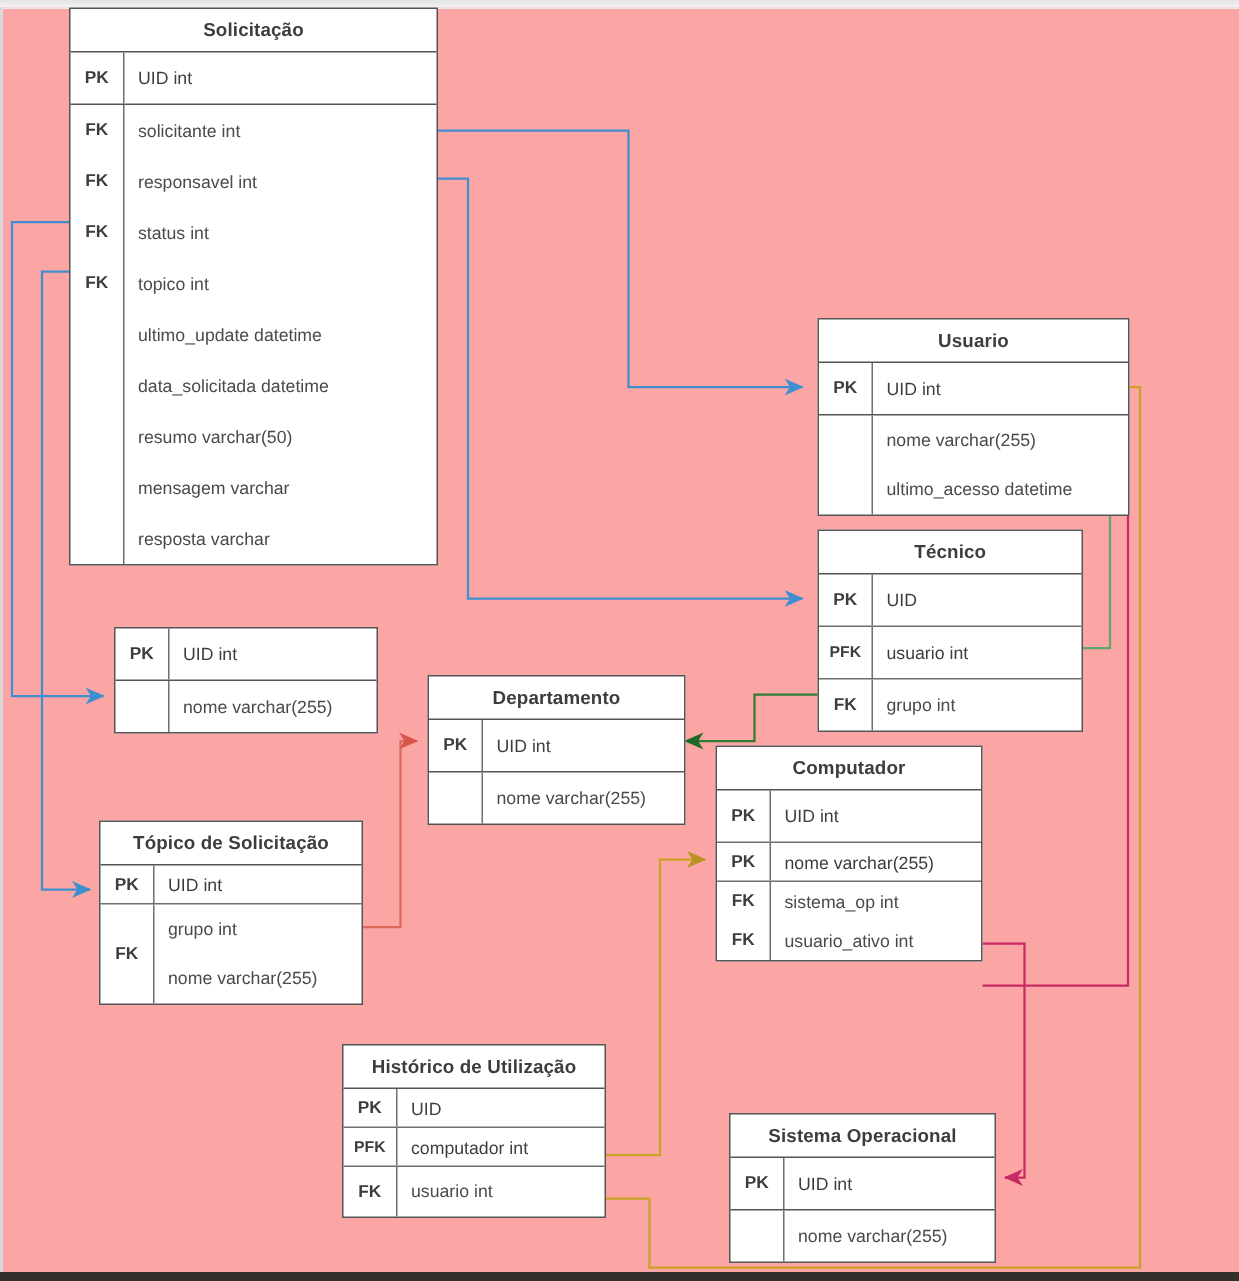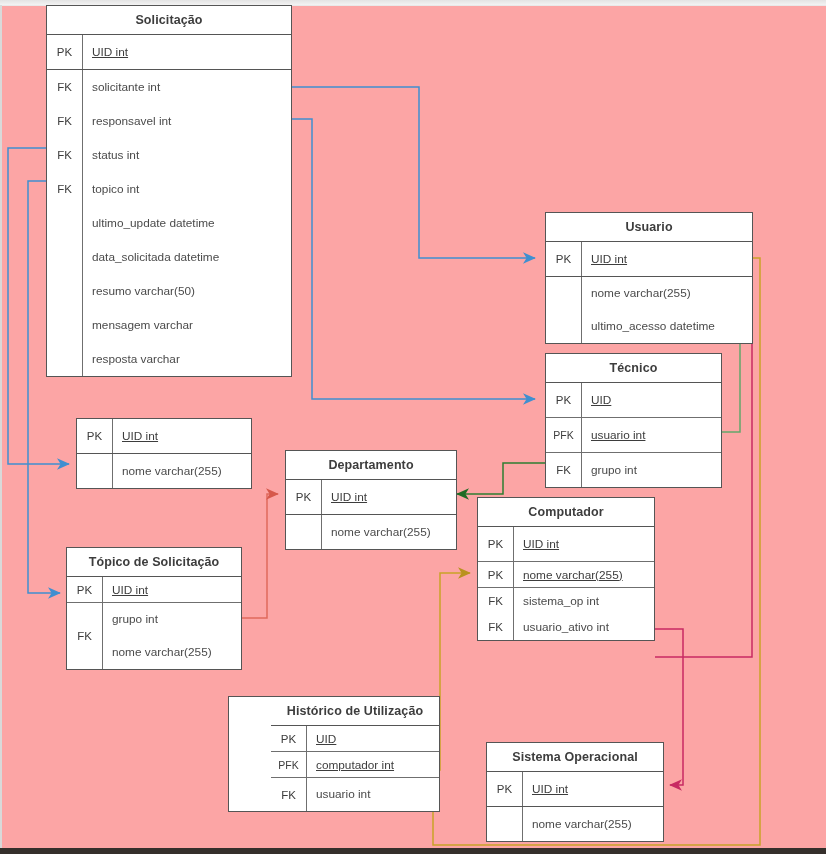--- a/index.html
+++ b/index.html
@@ -72,36 +72,36 @@
   .row.sep-strong { border-bottom: 1.4px solid #555555; }
   .row.sep-thin   { border-bottom: 1.1px solid #6f6f6f; }
   .key {
     box-sizing: border-box;
     width: 36px;
     flex: 0 0 36px;
     display: flex;
     align-items: center;
     justify-content: center;
     font-size: 11.5px;
-    font-weight: normal;
+    font-weight: bold;
     color: #3d3d3d;
     border-right: 1.2px solid #6f6f6f;
   }
   .key.narrow-pfk { font-size: 10.5px; }
   .attr {
     box-sizing: border-box;
     flex: 1 1 auto;
     display: flex;
     align-items: center;
     padding-left: 9px;
     font-size: 11.8px;
     color: #4a4a4a;
     white-space: nowrap;
   }
-  .attr.pk { text-decoration: underline; color: #3d3d3d; }
+  .attr.pk { color: #3d3d3d; }
   .attr.tall { min-height: 34px; }
   .stackcell {
     box-sizing: border-box;
     flex: 1 1 auto;
     display: flex;
     flex-direction: column;
     justify-content: center;
   }
   .stackcell .line {
     padding-left: 9px;
@@ -290,21 +290,21 @@
     <div class="row">
       <div class="key">FK</div>
       <div class="attr">sistema_op int</div>
     </div>
     <div class="row">
       <div class="key">FK</div>
       <div class="attr">usuario_ativo int</div>
     </div>
   </div>
 
-  <div class="table" style="left:228px; top:696px; width:212px;padding-left:42px;">
+  <div class="table" style="left:228px; top:696px; width:176px;">
     <div class="tbl-title">Histórico de Utilização</div>
     <div class="row sep-thin">
       <div class="key">PK</div>
       <div class="attr pk">UID</div>
     </div>
     <div class="row sep-thin">
       <div class="key narrow-pfk">PFK</div>
       <div class="attr pk">computador int</div>
     </div>
     <div class="row">

